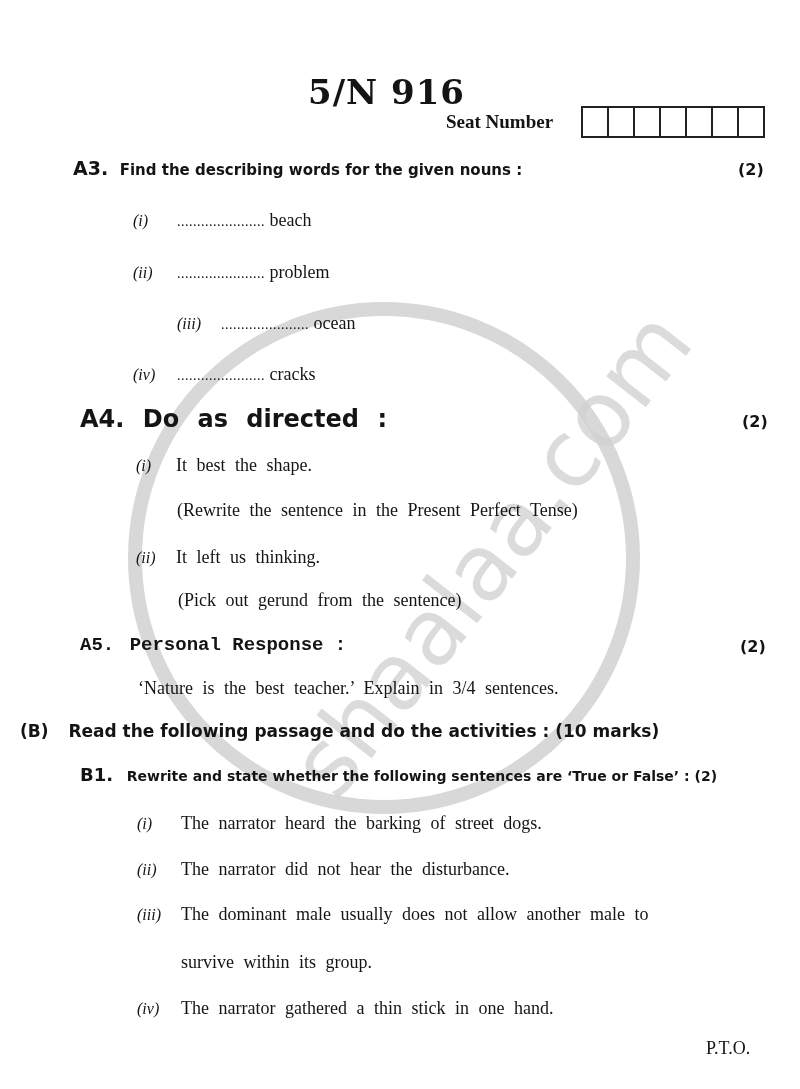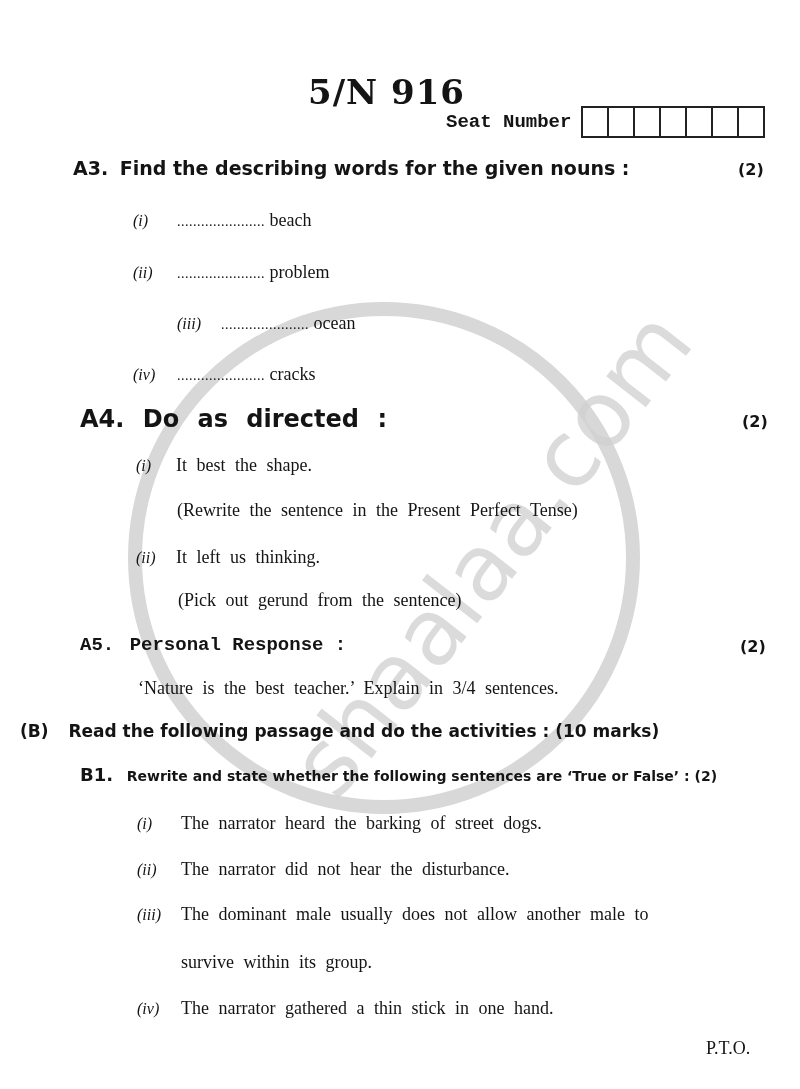--- a/index.html
+++ b/index.html
@@ -1,19 +1,19 @@
 <!DOCTYPE html>
 <html><head>
 <meta charset="utf-8">
 <style>
   html, body { margin:0; padding:0; background:#ffffff; }
   body { width:800px; height:1089px; position:relative; overflow:hidden; color:#141414; font-family:"Liberation Serif", serif; }
   .abs { position:absolute; white-space:nowrap; }
   .code { left:308px; top:72px; font-size:34px; font-weight:bold; font-family:"DejaVu Serif", serif; letter-spacing:1px; }
-  .seat-label { left:446px; top:111px; font-size:19px; font-weight:bold; font-family:Liberation Mono, monospace; }
+  .seat-label { left:446px; top:111px; font-size:19px; font-weight:bold; font-family:Liberation Serif, serif; }
   .seat-boxes { left:581px; top:106px; display:flex; border:2px solid #222; }
   .seat-box { width:24px; height:28px; border-right:2px solid #222; }
   .seat-box:last-child { border-right:none; }
   .qhead { font-family:"DejaVu Sans", sans-serif; font-weight:bold; }
   .qnum { font-size:19px; }
   .marks { font-family:"DejaVu Sans", sans-serif; font-weight:bold; font-size:16px; }
   .sub { font-size:18px; }
   .roman { font-style:italic; font-size:16px; display:inline-block; }
   .dots { letter-spacing:0.5px; font-size:14px; }
   .watermark { position:absolute; left:128px; top:302px; width:512px; height:512px; border:14px solid #d8d8d8; border-radius:50%; box-sizing:border-box; pointer-events:none; }
@@ -36,21 +36,21 @@
     <div class="seat-box"></div>
     <div class="seat-box"></div>
     <div class="seat-box"></div>
     <div class="seat-box"></div>
     <div class="seat-box"></div>
     <div class="seat-box"></div>
   </div>
 
   <div class="abs qhead" style="left:73px; top:157px;">
     <span class="qnum">A3.</span>
-    <span style="font-size:19px; margin-left:6px;">Find the describing words for the given nouns :</span>
+    <span style="font-size:15px; margin-left:6px;">Find the describing words for the given nouns :</span>
   </div>
   <div class="abs marks" style="left:738px; top:160px;">(2)</div>
 
   <div class="abs sub" style="left:133px; top:210px;">
     <span class="roman" style="width:44px;">(i)</span><span class="dots">......................</span> <span>beach</span>
   </div>
   <div class="abs sub" style="left:133px; top:262px;">
     <span class="roman" style="width:44px;">(ii)</span><span class="dots">......................</span> <span>problem</span>
   </div>
   <div class="abs sub" style="left:133px; top:313px;margin-left:44px;">

